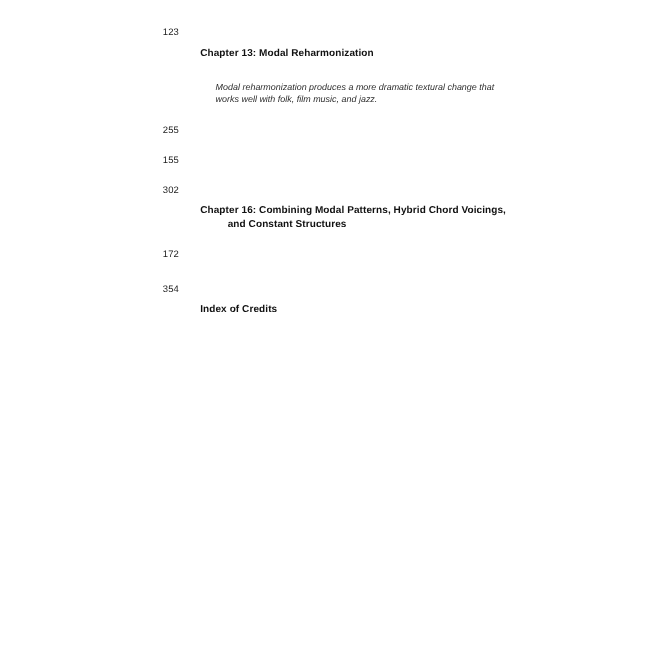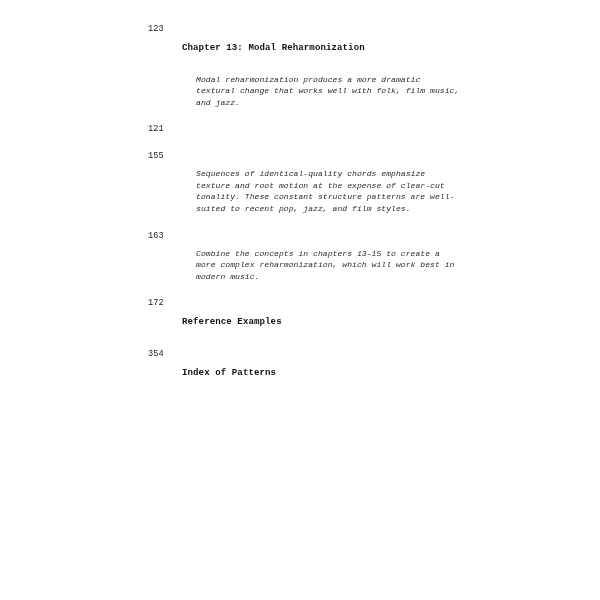--- a/index.html
+++ b/index.html
@@ -13,21 +13,20 @@
     font-family: "Liberation Sans", sans-serif;
     color: #1a1a1a;
     overflow: hidden;
   }
   .page {
     position: relative;
     width: 600px;
     height: 600px;
     box-sizing: border-box;
     padding: 22px 60px 0 148px;
-    font-family: Liberation Mono, monospace;
   }
   .toc-entry {
     position: relative;
     margin-bottom: 14px;
   }
   .entry-row {
     display: flex;
     align-items: flex-start;
   }
   .page-num {
@@ -82,56 +81,55 @@
       <div class="page-num">123</div>
       <div class="entry-body">
         <div class="entry-title">Chapter 13:  Modal Reharmonization</div>
         <div class="entry-desc">Modal reharmonization produces a more dramatic textural change that works well with folk, film music, and jazz.</div>
       </div>
     </div>
   </div>
 
   <div class="toc-entry">
     <div class="entry-row">
-      <div class="page-num">121</div>
+      <div class="page-num">255</div>
       <div class="entry-body">
       </div>
     </div>
   </div>
 
   <div class="toc-entry">
     <div class="entry-row">
       <div class="page-num">155</div>
       <div class="entry-body">
-        <div class="entry-desc">Sequences of identical-quality chords emphasize texture and root motion at the expense of clear-cut tonality. These constant structure patterns are well-suited to recent pop, jazz, and film styles.</div>
       </div>
     </div>
   </div>
 
   <div class="toc-entry">
     <div class="entry-row">
-      <div class="page-num">163</div>
+      <div class="page-num">302</div>
       <div class="entry-body">
-        <div class="entry-desc">Combine the concepts in chapters 13–15 to create a more complex reharmonization, which will work best in modern music.</div>
+        <div class="entry-title">
+          <span>Chapter 16:  Combining Modal Patterns, Hybrid Chord Voicings,</span>
+          <span class="cont">and Constant Structures</span>
+        </div>
       </div>
     </div>
   </div>
 
   <div class="toc-entry plain-entry">
     <div class="entry-row">
       <div class="page-num">172</div>
-      <div class="entry-body">
-        <div class="entry-title">Reference Examples</div>
-      </div>
     </div>
   </div>
 
 
   <div class="toc-entry plain-entry">
     <div class="entry-row">
       <div class="page-num">354</div>
       <div class="entry-body">
-        <div class="entry-title">Index of Patterns</div>
+        <div class="entry-title">Index of Credits</div>
       </div>
     </div>
   </div>
 
 </div>
 
 </body></html>

